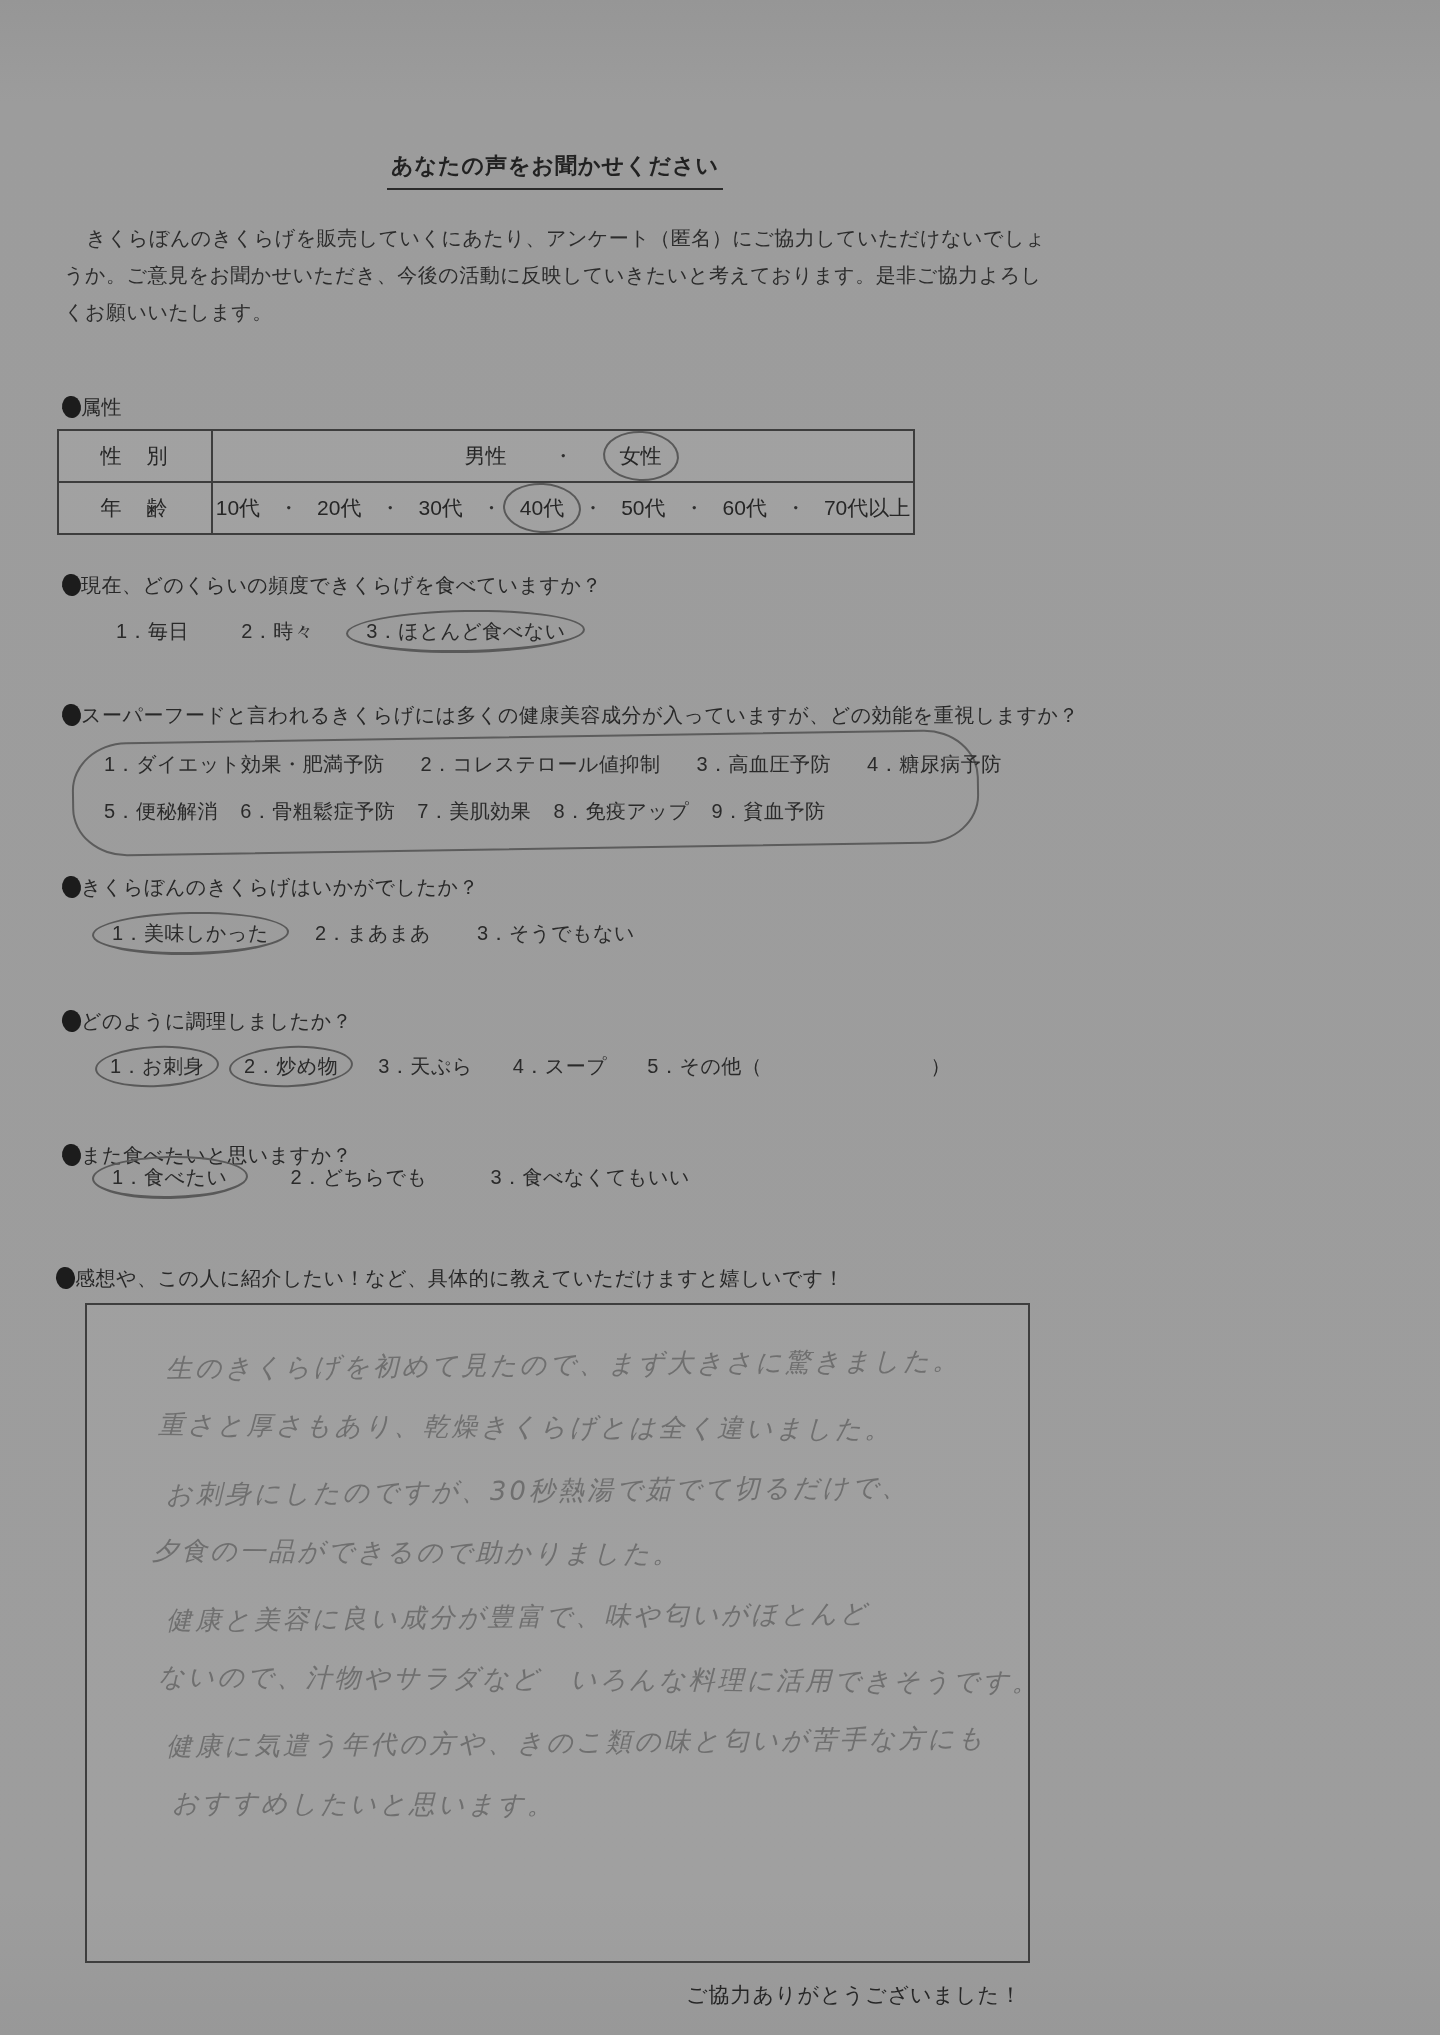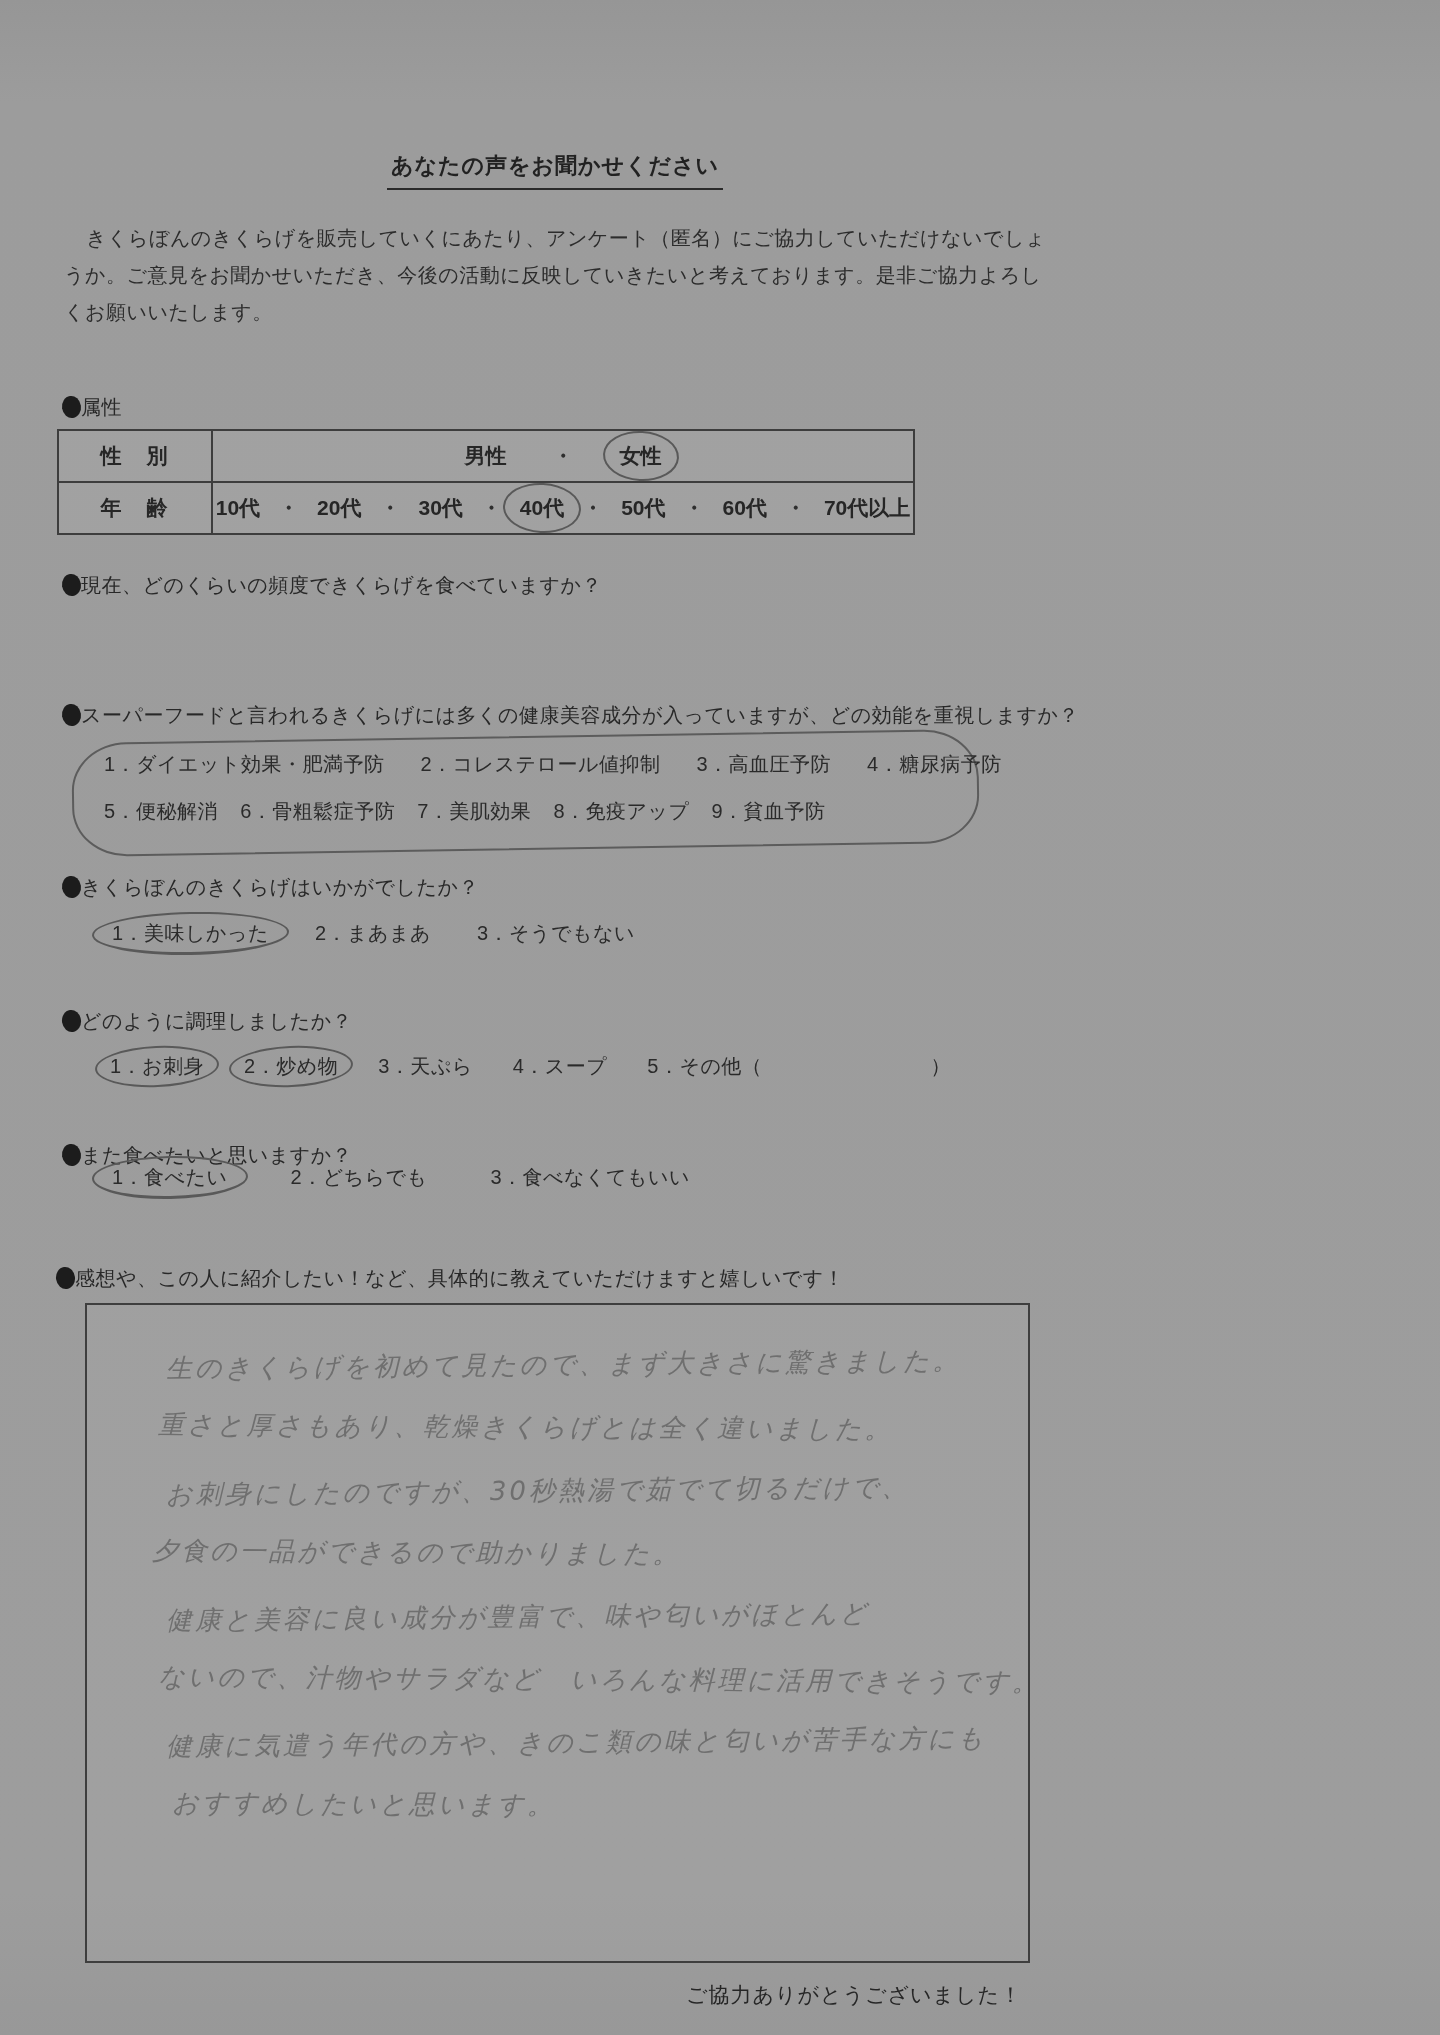--- a/index.html
+++ b/index.html
@@ -54,21 +54,21 @@
   }
   .circ-tall::after{inset:-10px -13px;transform:rotate(3deg);}
   .circ-wide::after{inset:-7px -16px;transform:rotate(-1deg);border-bottom-width:3px;}
   
   .attr-table{
     position:absolute;top:429px;left:57px;width:858px;
     border-collapse:collapse;table-layout:fixed;
   }
   .attr-table th,.attr-table td{
     border:2px solid #3d3d3d;height:48px;
-    font-size:21px;font-weight:bold;color:#262626;
+    font-size:21px;font-weight:normal;color:#262626;
     background:rgba(255,255,255,0.06);
     overflow:visible;
   }
   .attr-table th{width:150px;letter-spacing:2px;}
   .attr-table td{text-align:center;}
   .cellflex{display:flex;justify-content:center;align-items:center;gap:14px;white-space:nowrap;}
   .gender-flex{gap:42px;}
   .dotsep{color:#2e2e2e;}
   
   .bigloop{
@@ -149,20 +149,25 @@
         </div>
       </td>
     </tr>
   </tbody>
     </table>
 
   <div class="sec" style="top:572px">
     <span class="bullet"></span>
     <span class="qtext">現在、どのくらいの頻度できくらげを食べていますか？</span>
   </div>
+  <div class="opts" style="top:617px;gap:44px">
+    <span class="opt">1．毎日</span>
+    <span class="opt">2．時々</span>
+    <span class="opt circ circ-wide">3．ほとんど食べない</span>
+  </div>
 
   <div class="sec" style="top:702px">
     <span class="bullet"></span>
     <span class="qtext">スーパーフードと言われるきくらげには多くの健康美容成分が入っていますが、どの効能を重視しますか？</span>
   </div>
   <div class="bigloop"></div>
   <div class="opts" style="top:750px;left:100px;gap:28px">
     <span class="opt">1．ダイエット効果・肥満予防</span>
     <span class="opt">2．コレステロール値抑制</span>
     <span class="opt">3．高血圧予防</span>

